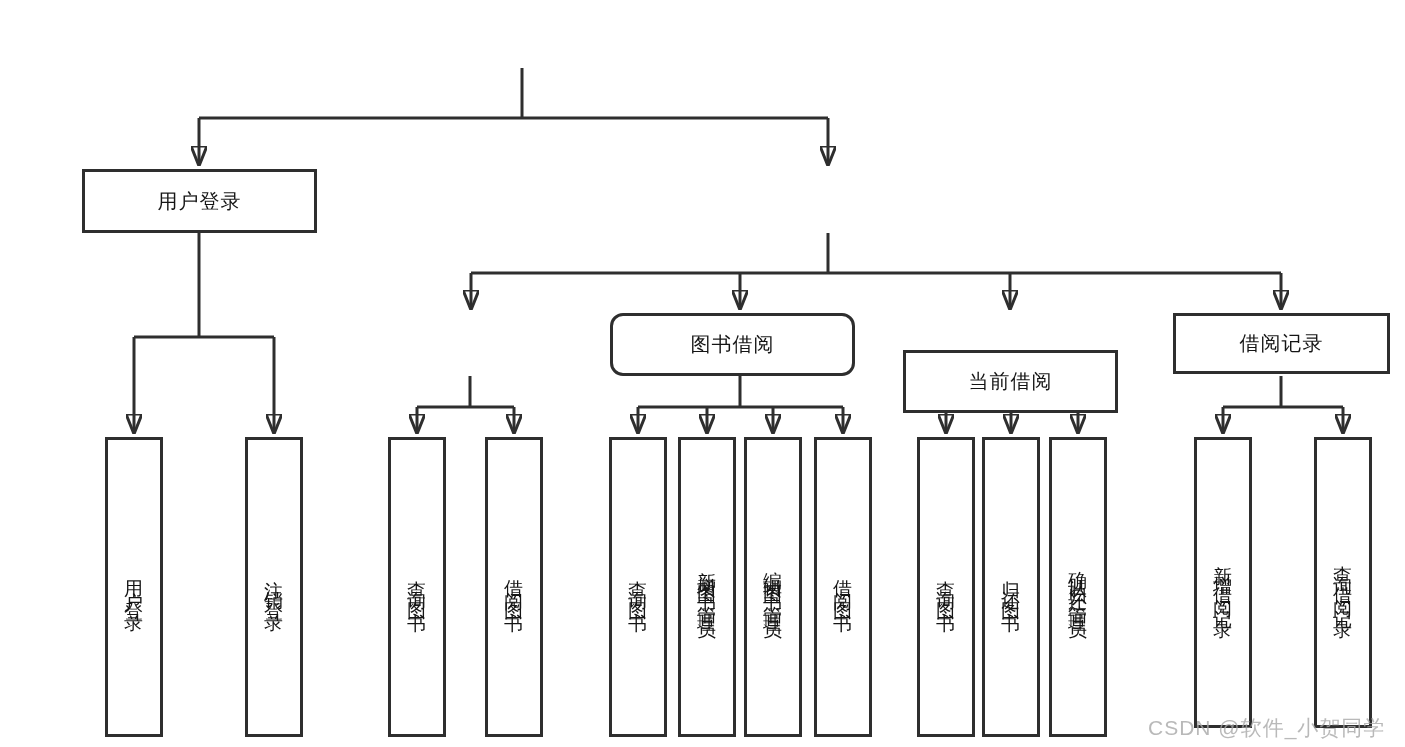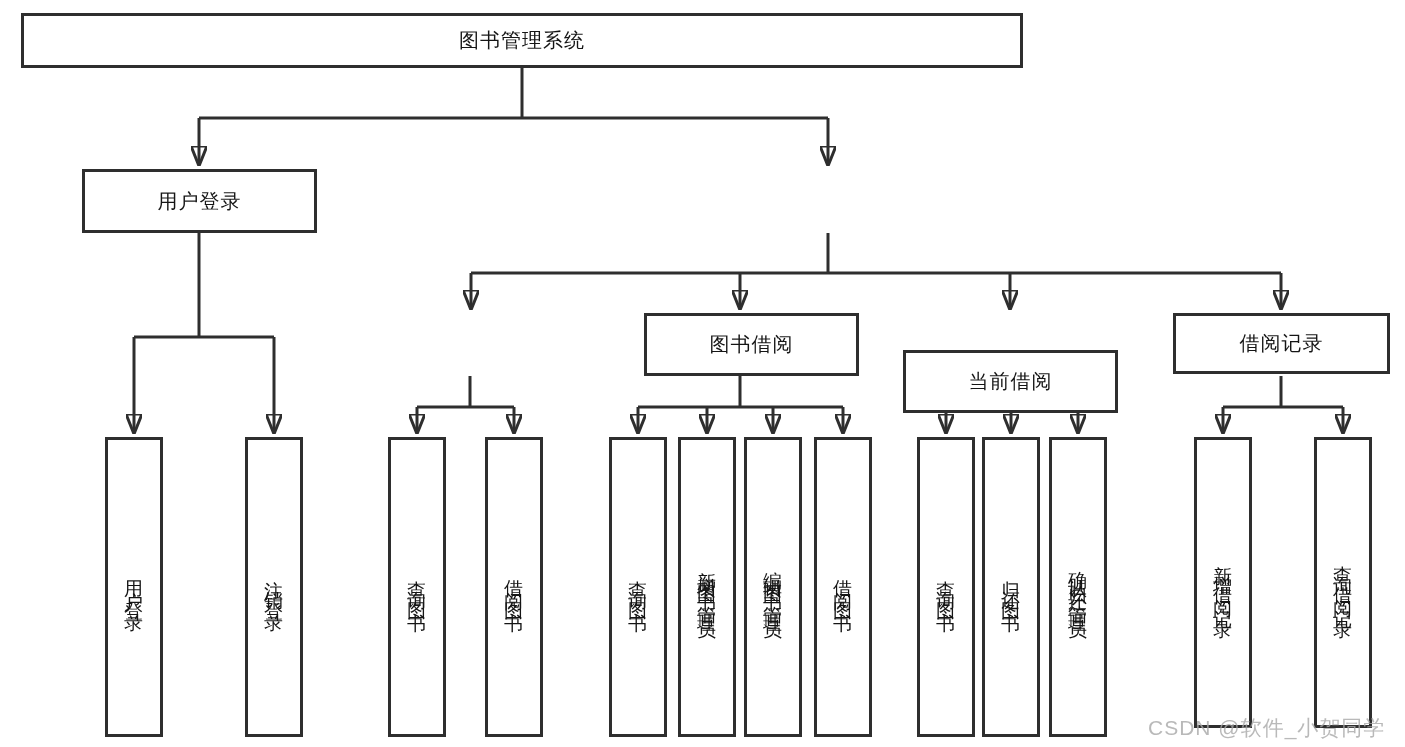--- a/index.html
+++ b/index.html
@@ -103,29 +103,26 @@
       <line x1="1078" y1="407" x2="1078" y2="433" marker-end="url(#arrow)"></line>
     </g>
 
     <g>
       <path d="M1281 376 V407 M1223 407 H1343"></path>
       <line x1="1223" y1="407" x2="1223" y2="433" marker-end="url(#arrow)"></line>
       <line x1="1343" y1="407" x2="1343" y2="433" marker-end="url(#arrow)"></line>
     </g>
   </svg>
 
-  <div class="node" style="left:21px;top:13px;width:1002px;height:55px;">
-    <span>图书管理系统</span>
-  </div>
 
   <div class="node" style="left:82px;top:169px;width:235px;height:64px;">
     <span>用户登录</span>
   </div>
 
-  <div class="node" style="left:644px;top:313px;width:215px;height:63px;">
+  <div class="node" style="left:610px;top:313px;width:245px;height:63px;border-radius:13px;">
     <span>图书借阅</span>
   </div>
   <div class="node" style="left:903px;top:313px;width:215px;height:63px;margin-top:37px;">
     <span>当前借阅</span>
   </div>
   <div class="node" style="left:1173px;top:313px;width:217px;height:61px;">
     <span>借阅记录</span>
   </div>
 
   <div class="node leaf" style="left:105px;top:437px;width:58px;height:300px;">

